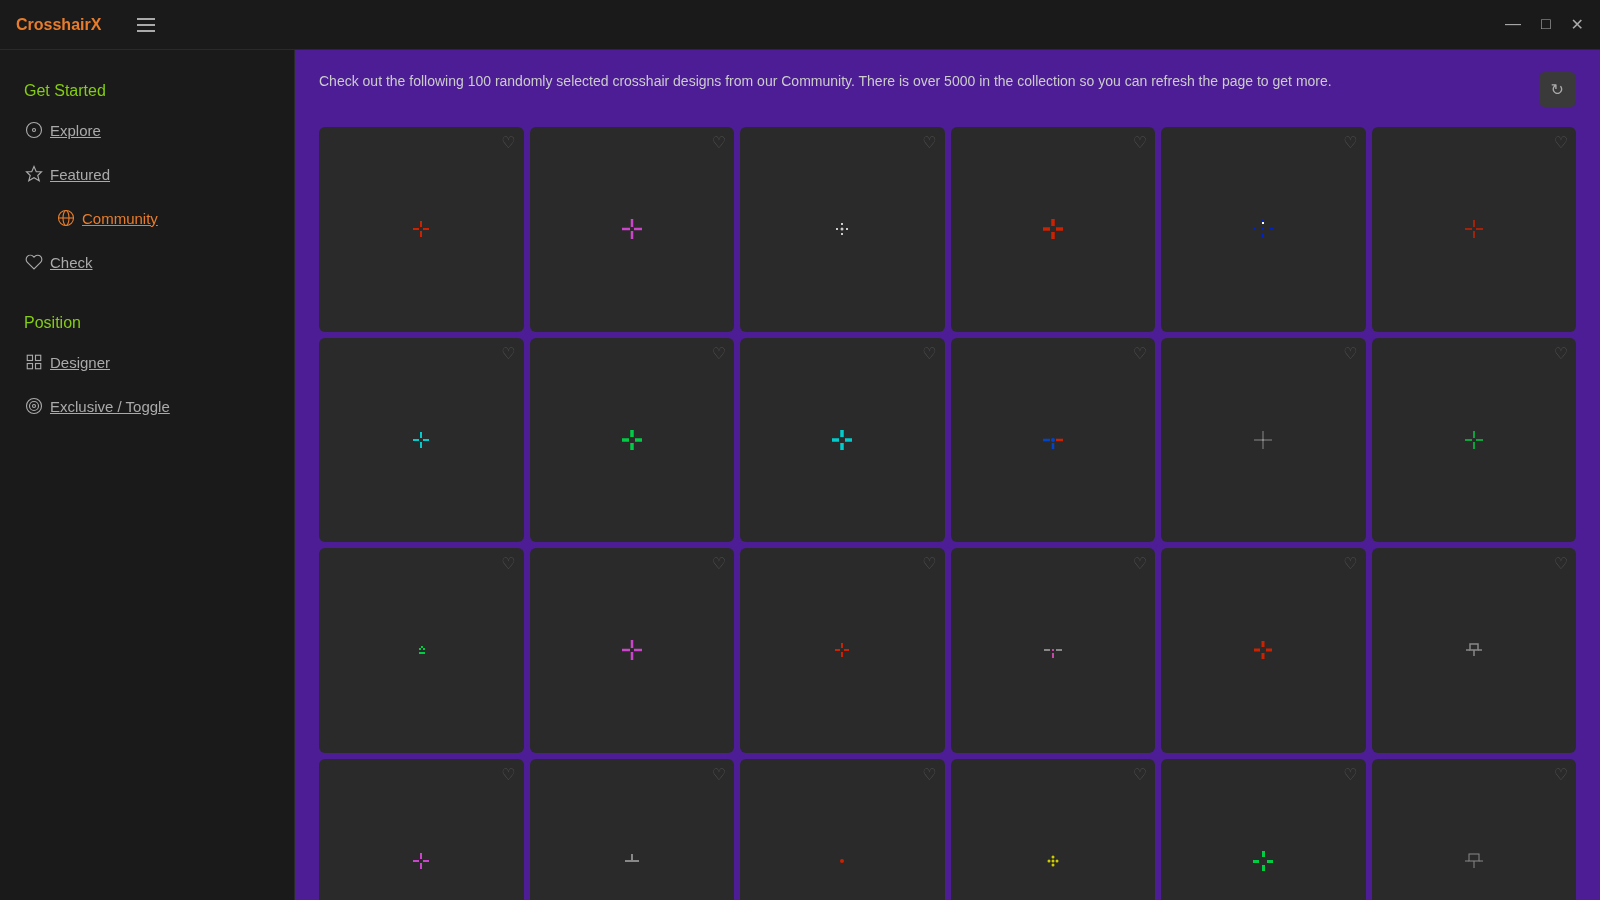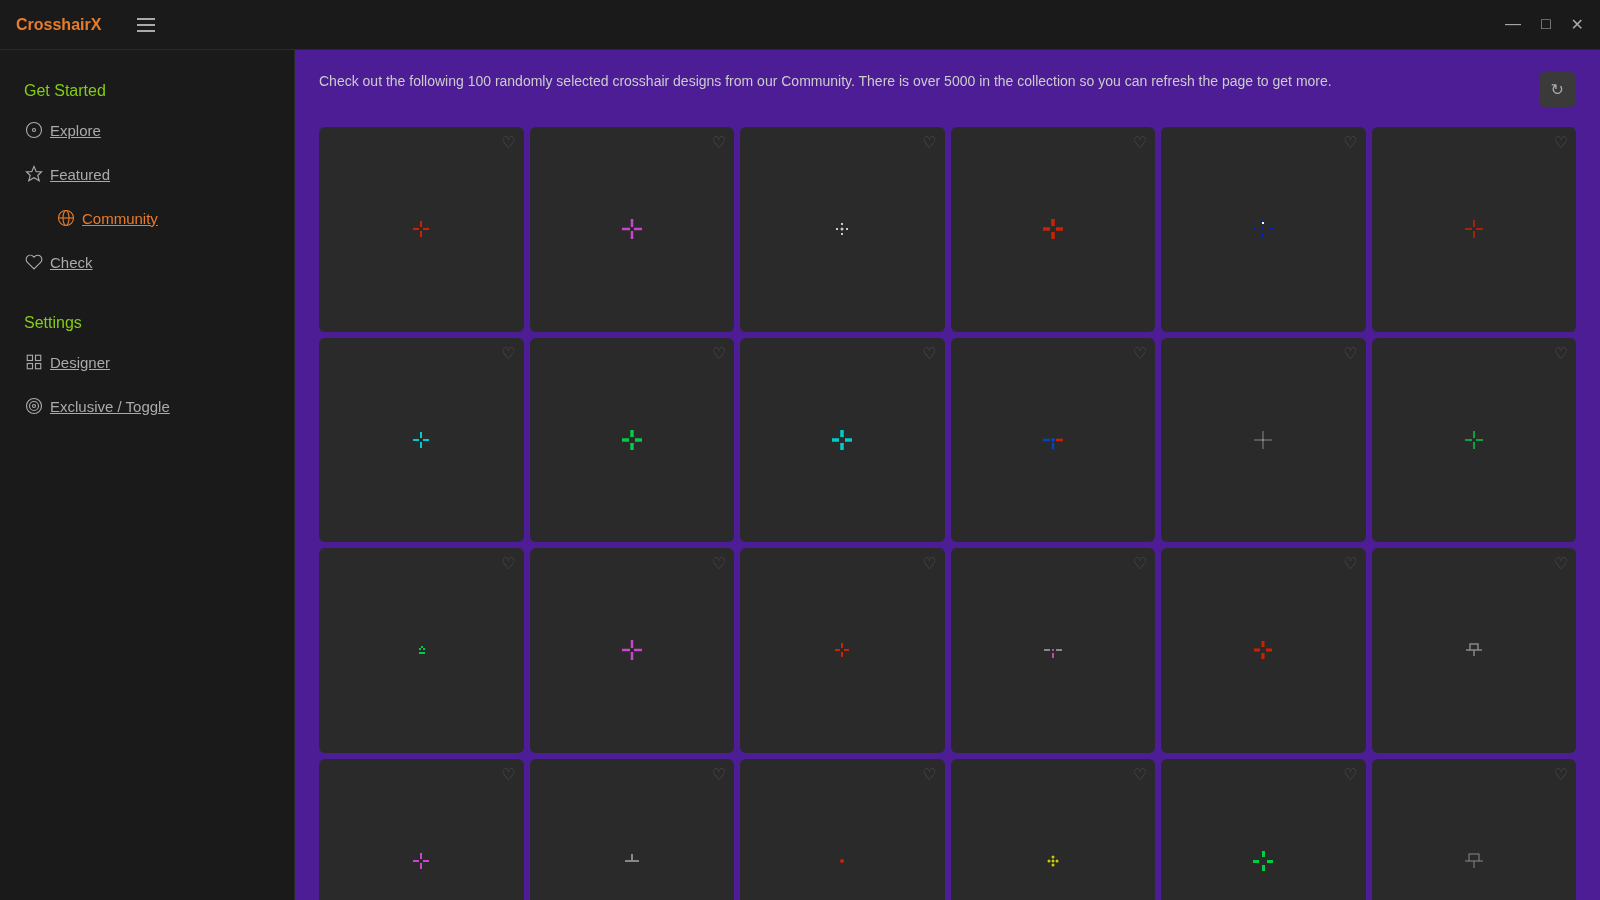--- a/index.html
+++ b/index.html
@@ -240,21 +240,21 @@
 
     <div class="sidebar-item">
       <div class="sidebar-icon">
         <svg viewBox="0 0 24 24" fill="none" stroke="currentColor" stroke-width="1.5">
           <path d="M20.84 4.61a5.5 5.5 0 0 0-7.78 0L12 5.67l-1.06-1.06a5.5 5.5 0 0 0-7.78 7.78l1.06 1.06L12 21.23l7.78-7.78 1.06-1.06a5.5 5.5 0 0 0 0-7.78z"></path>
         </svg>
       </div>
       <span>Check</span>
     </div>
 
-    <div class="sidebar-section-label" style="margin-top:16px">Settings</div>
+    <div class="sidebar-section-label" style="margin-top:16px">Position</div>
 
     <div class="sidebar-item">
       <div class="sidebar-icon">
         <svg viewBox="0 0 24 24" fill="none" stroke="currentColor" stroke-width="1.5">
           <rect x="3" y="3" width="7" height="7"></rect>
             <rect x="14" y="3" width="7" height="7"></rect>
           <rect x="3" y="14" width="7" height="7"></rect>
             <rect x="14" y="14" width="7" height="7"></rect>
         </svg>
       </div>

